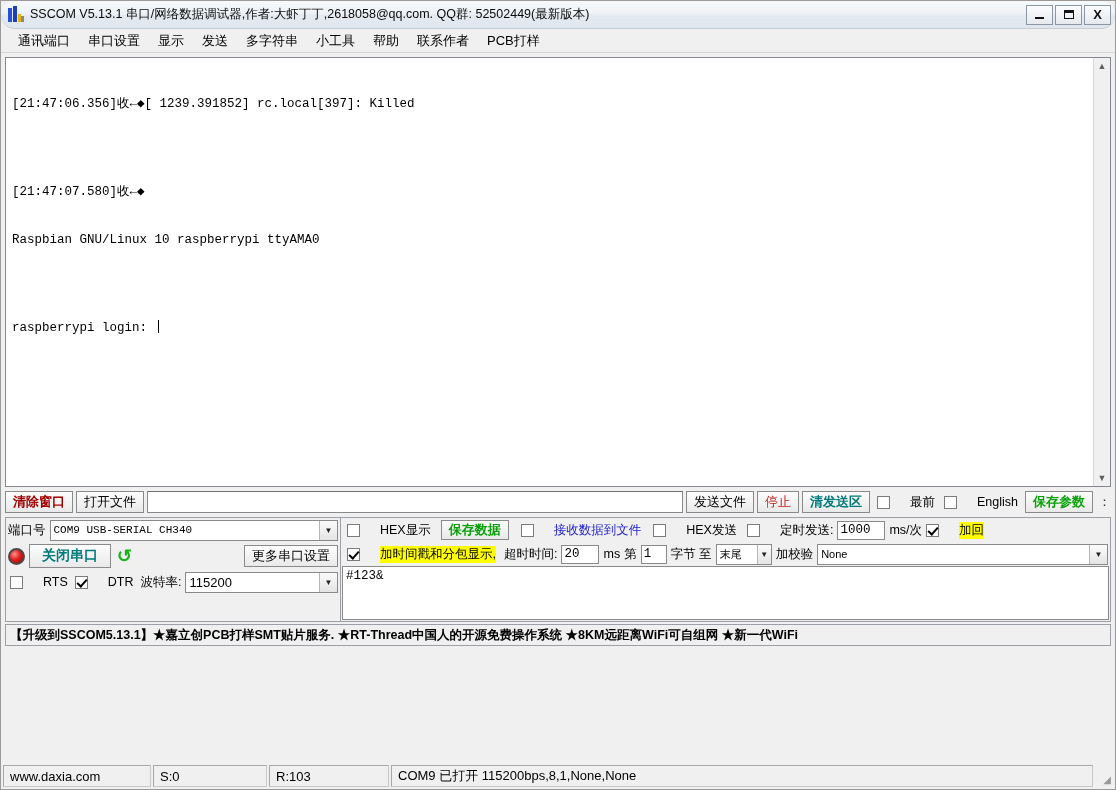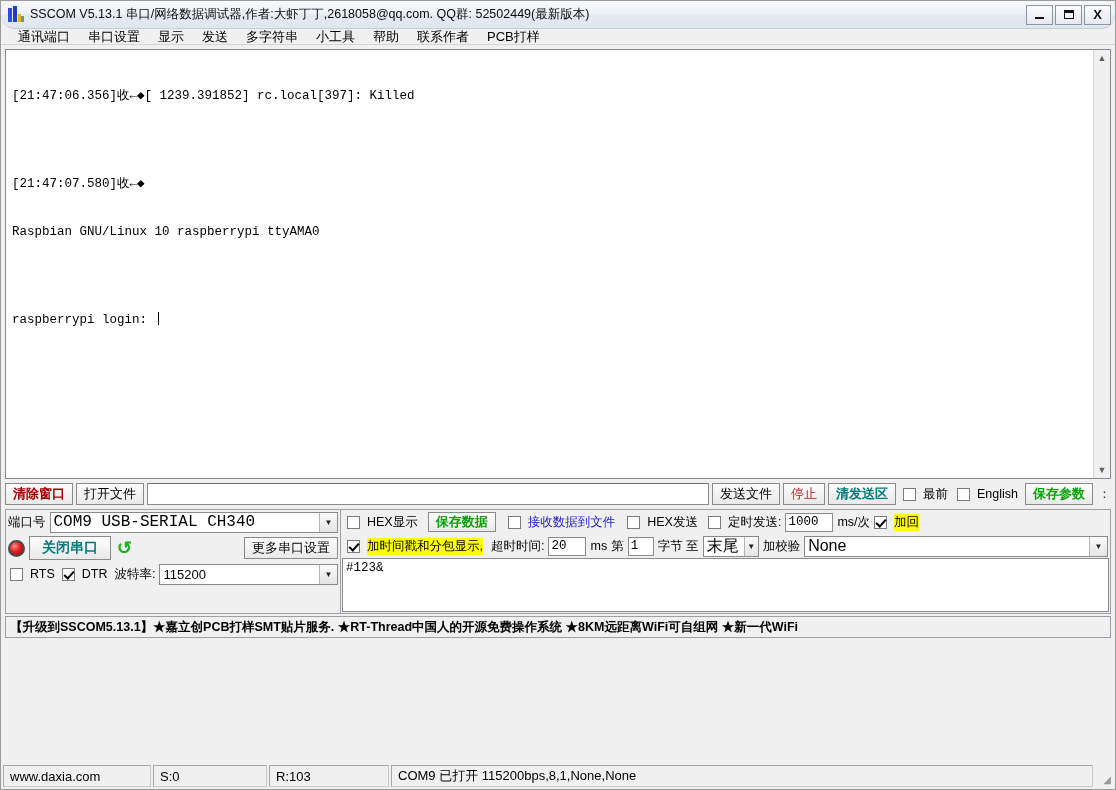--- a/index.html
+++ b/index.html
@@ -61,21 +61,21 @@
     box-sizing: border-box;
     cursor: default;
   }
   .win-btn .glyph-min { display:block; width:9px; height:2px; background:#111; margin-top:7px; }
   .win-btn .glyph-max { display:block; width:10px; height:9px; border:1.5px solid #111; border-top-width:3px; box-sizing:border-box; }
 
   
   .menubar {
     display: flex;
     align-items: center;
-    height: 16px;
+    height: 24px;
     background: #f0f0f0;
     padding-left: 8px;
     border-bottom: 1px solid #d6d6d6;
     box-sizing: border-box;
   }
   .menu-item {
     font-size: 13px;
     padding: 2px 9px;
     color: #000;
     white-space: nowrap;
@@ -152,21 +152,21 @@
   .btn-plain { color: #000; }
   .sendfile-input {
     flex: 1 1 auto;
     height: 22px;
     border: 1px solid #8a8a8a;
     border-top-color: #707070;
     background: #fff;
     box-sizing: border-box;
   }
   .chk {
-    display: inline-flex; align-items: center; gap: 7px;
+    display: inline-flex; align-items: center; gap: 20px;
     font-size: 12.5px; white-space: nowrap; cursor: default;
   }
   .box {
     width: 13px; height: 13px;
     border: 1px solid #7b7b7b;
     background: #fff;
     display: inline-block;
     position: relative;
     box-sizing: border-box;
     flex: 0 0 13px;
@@ -221,21 +221,21 @@
     display: flex;
     align-items: center;
     box-sizing: border-box;
     font-size: 12.5px;
     padding-left: 3px;
     overflow: hidden;
   }
   .combo .cval {
     flex: 1 1 auto;
     font-family: "Liberation Mono","DejaVu Sans Mono",monospace;
-    font-size: 16px;
+    font-size: 11px;
     white-space: nowrap;
     overflow: hidden;
   }
   .combo .carrow {
     flex: 0 0 17px;
     width: 17px; height: 19px;
     background: linear-gradient(to bottom,#fbfbfb,#e4e4e4);
     border-left: 1px solid #b5b5b5;
     display: flex; align-items: center; justify-content: center;
     font-size: 8px; color: #222;

